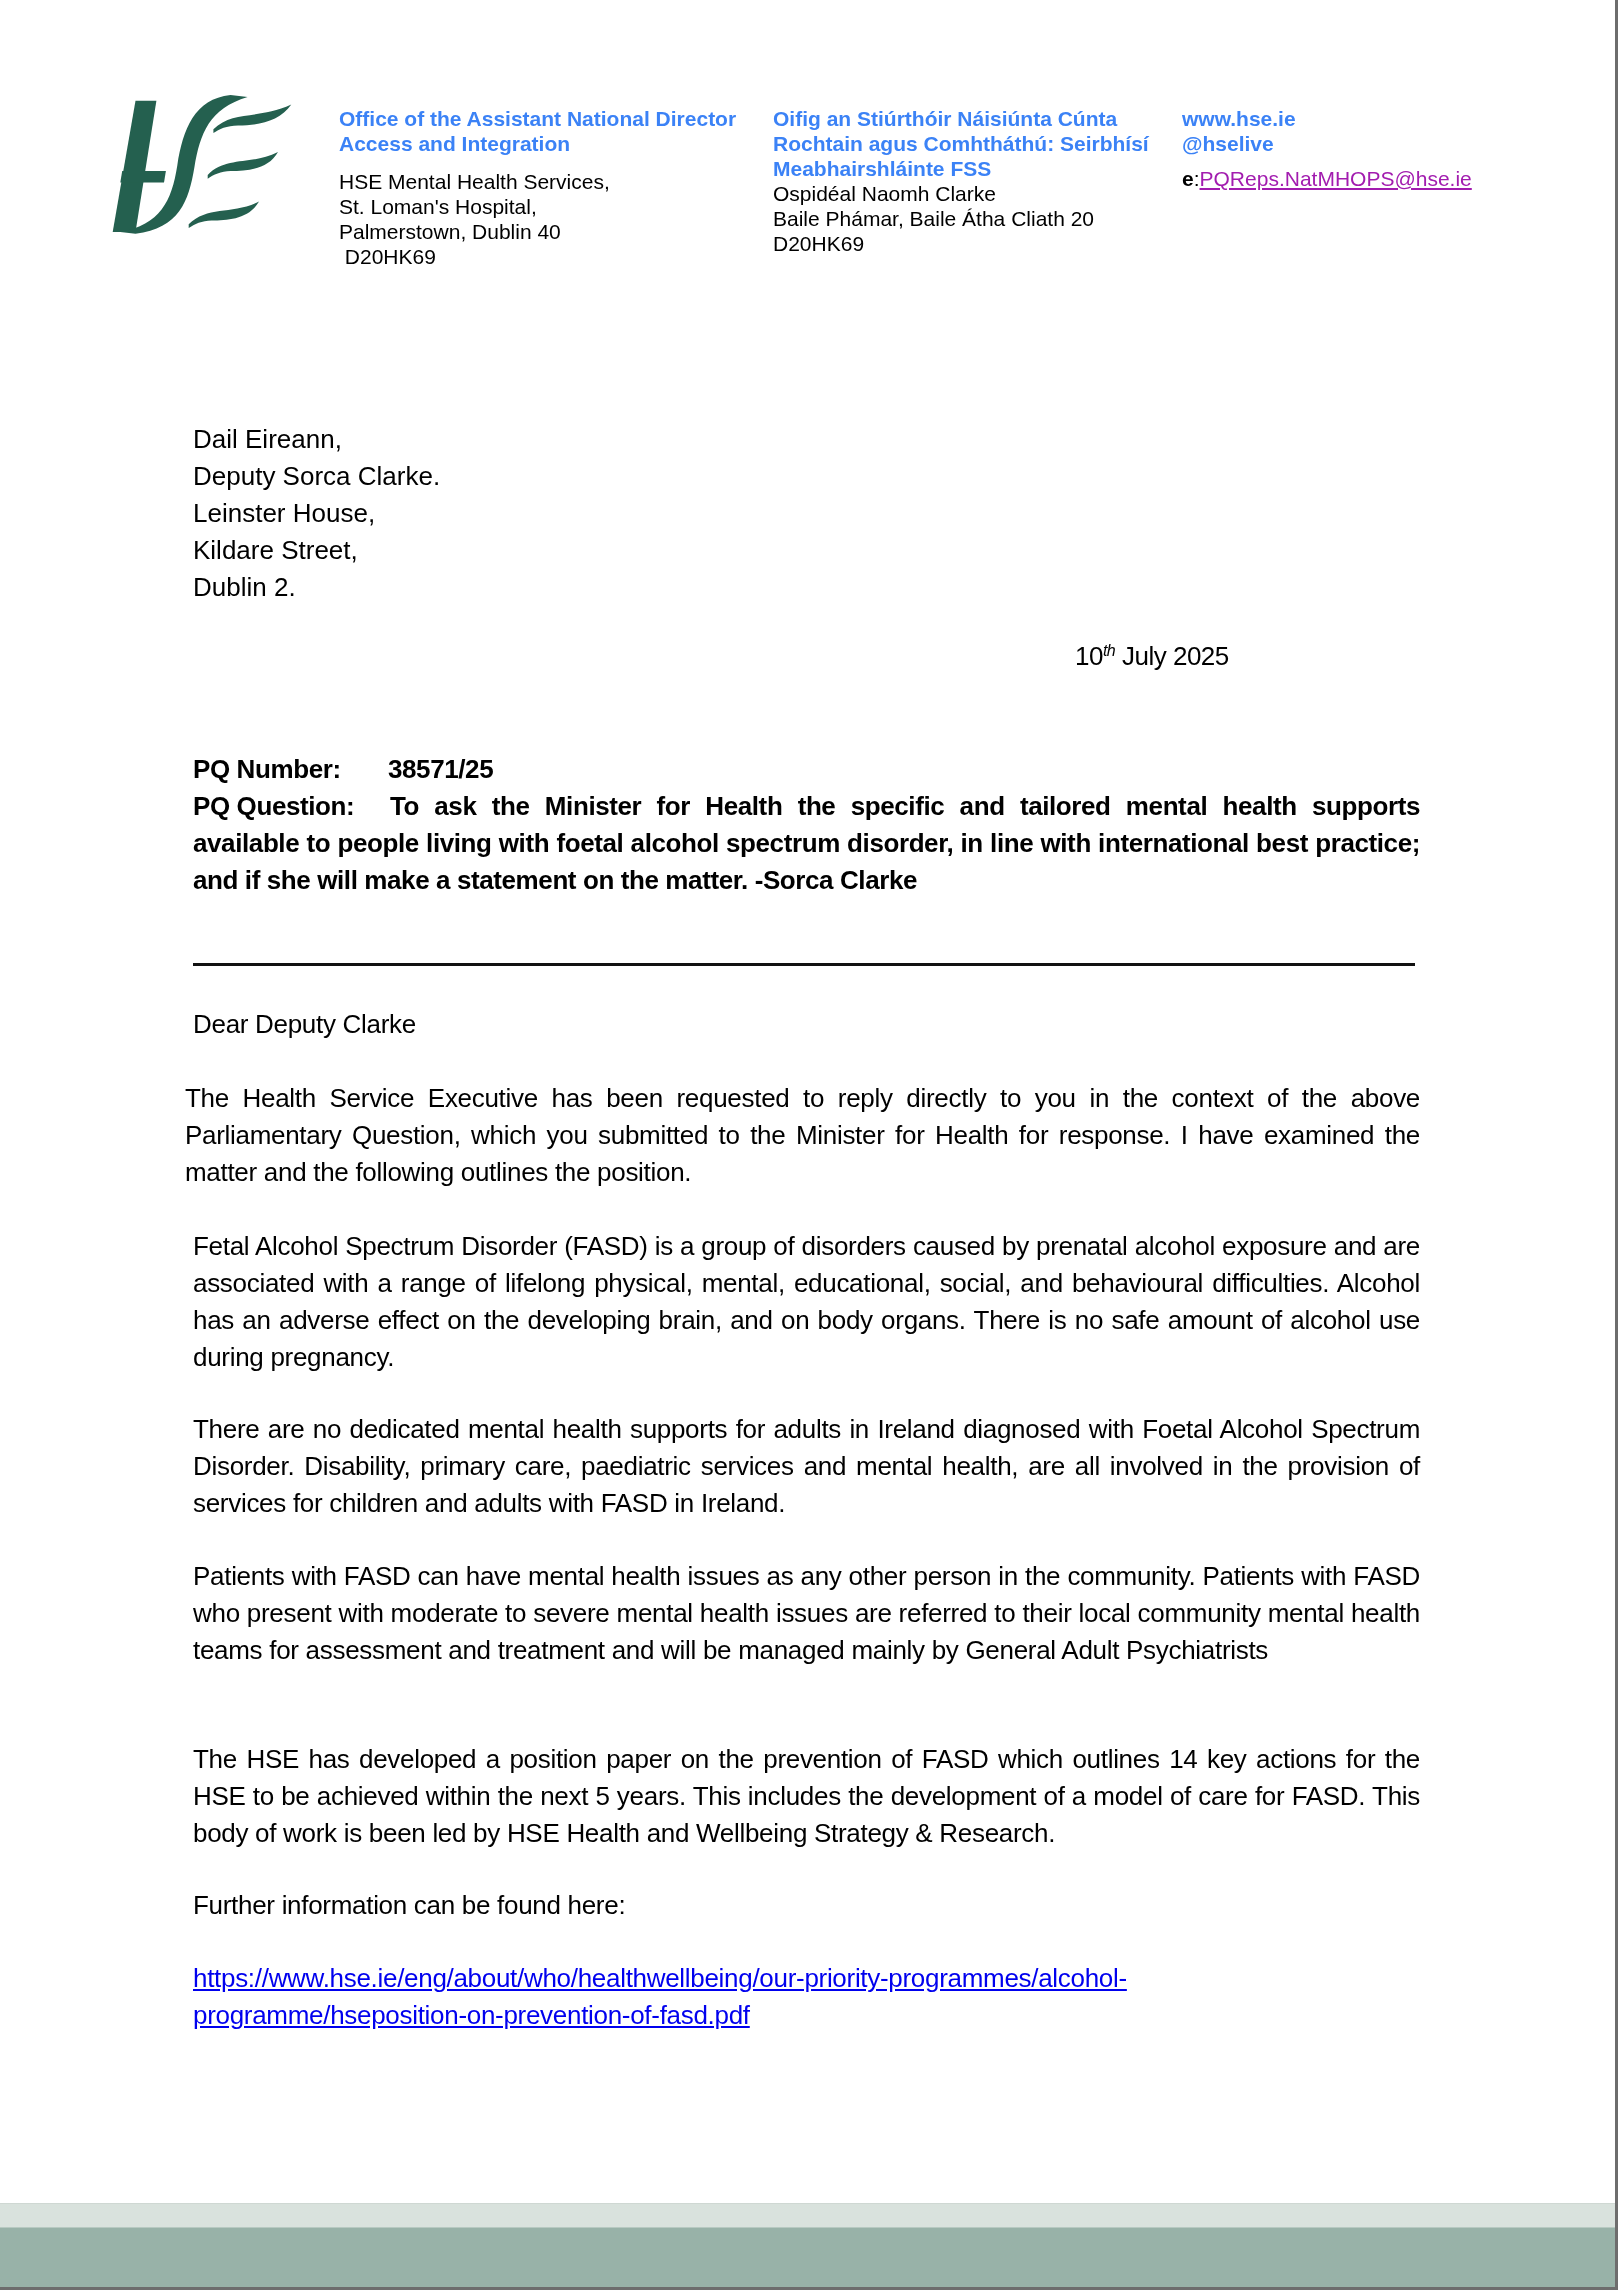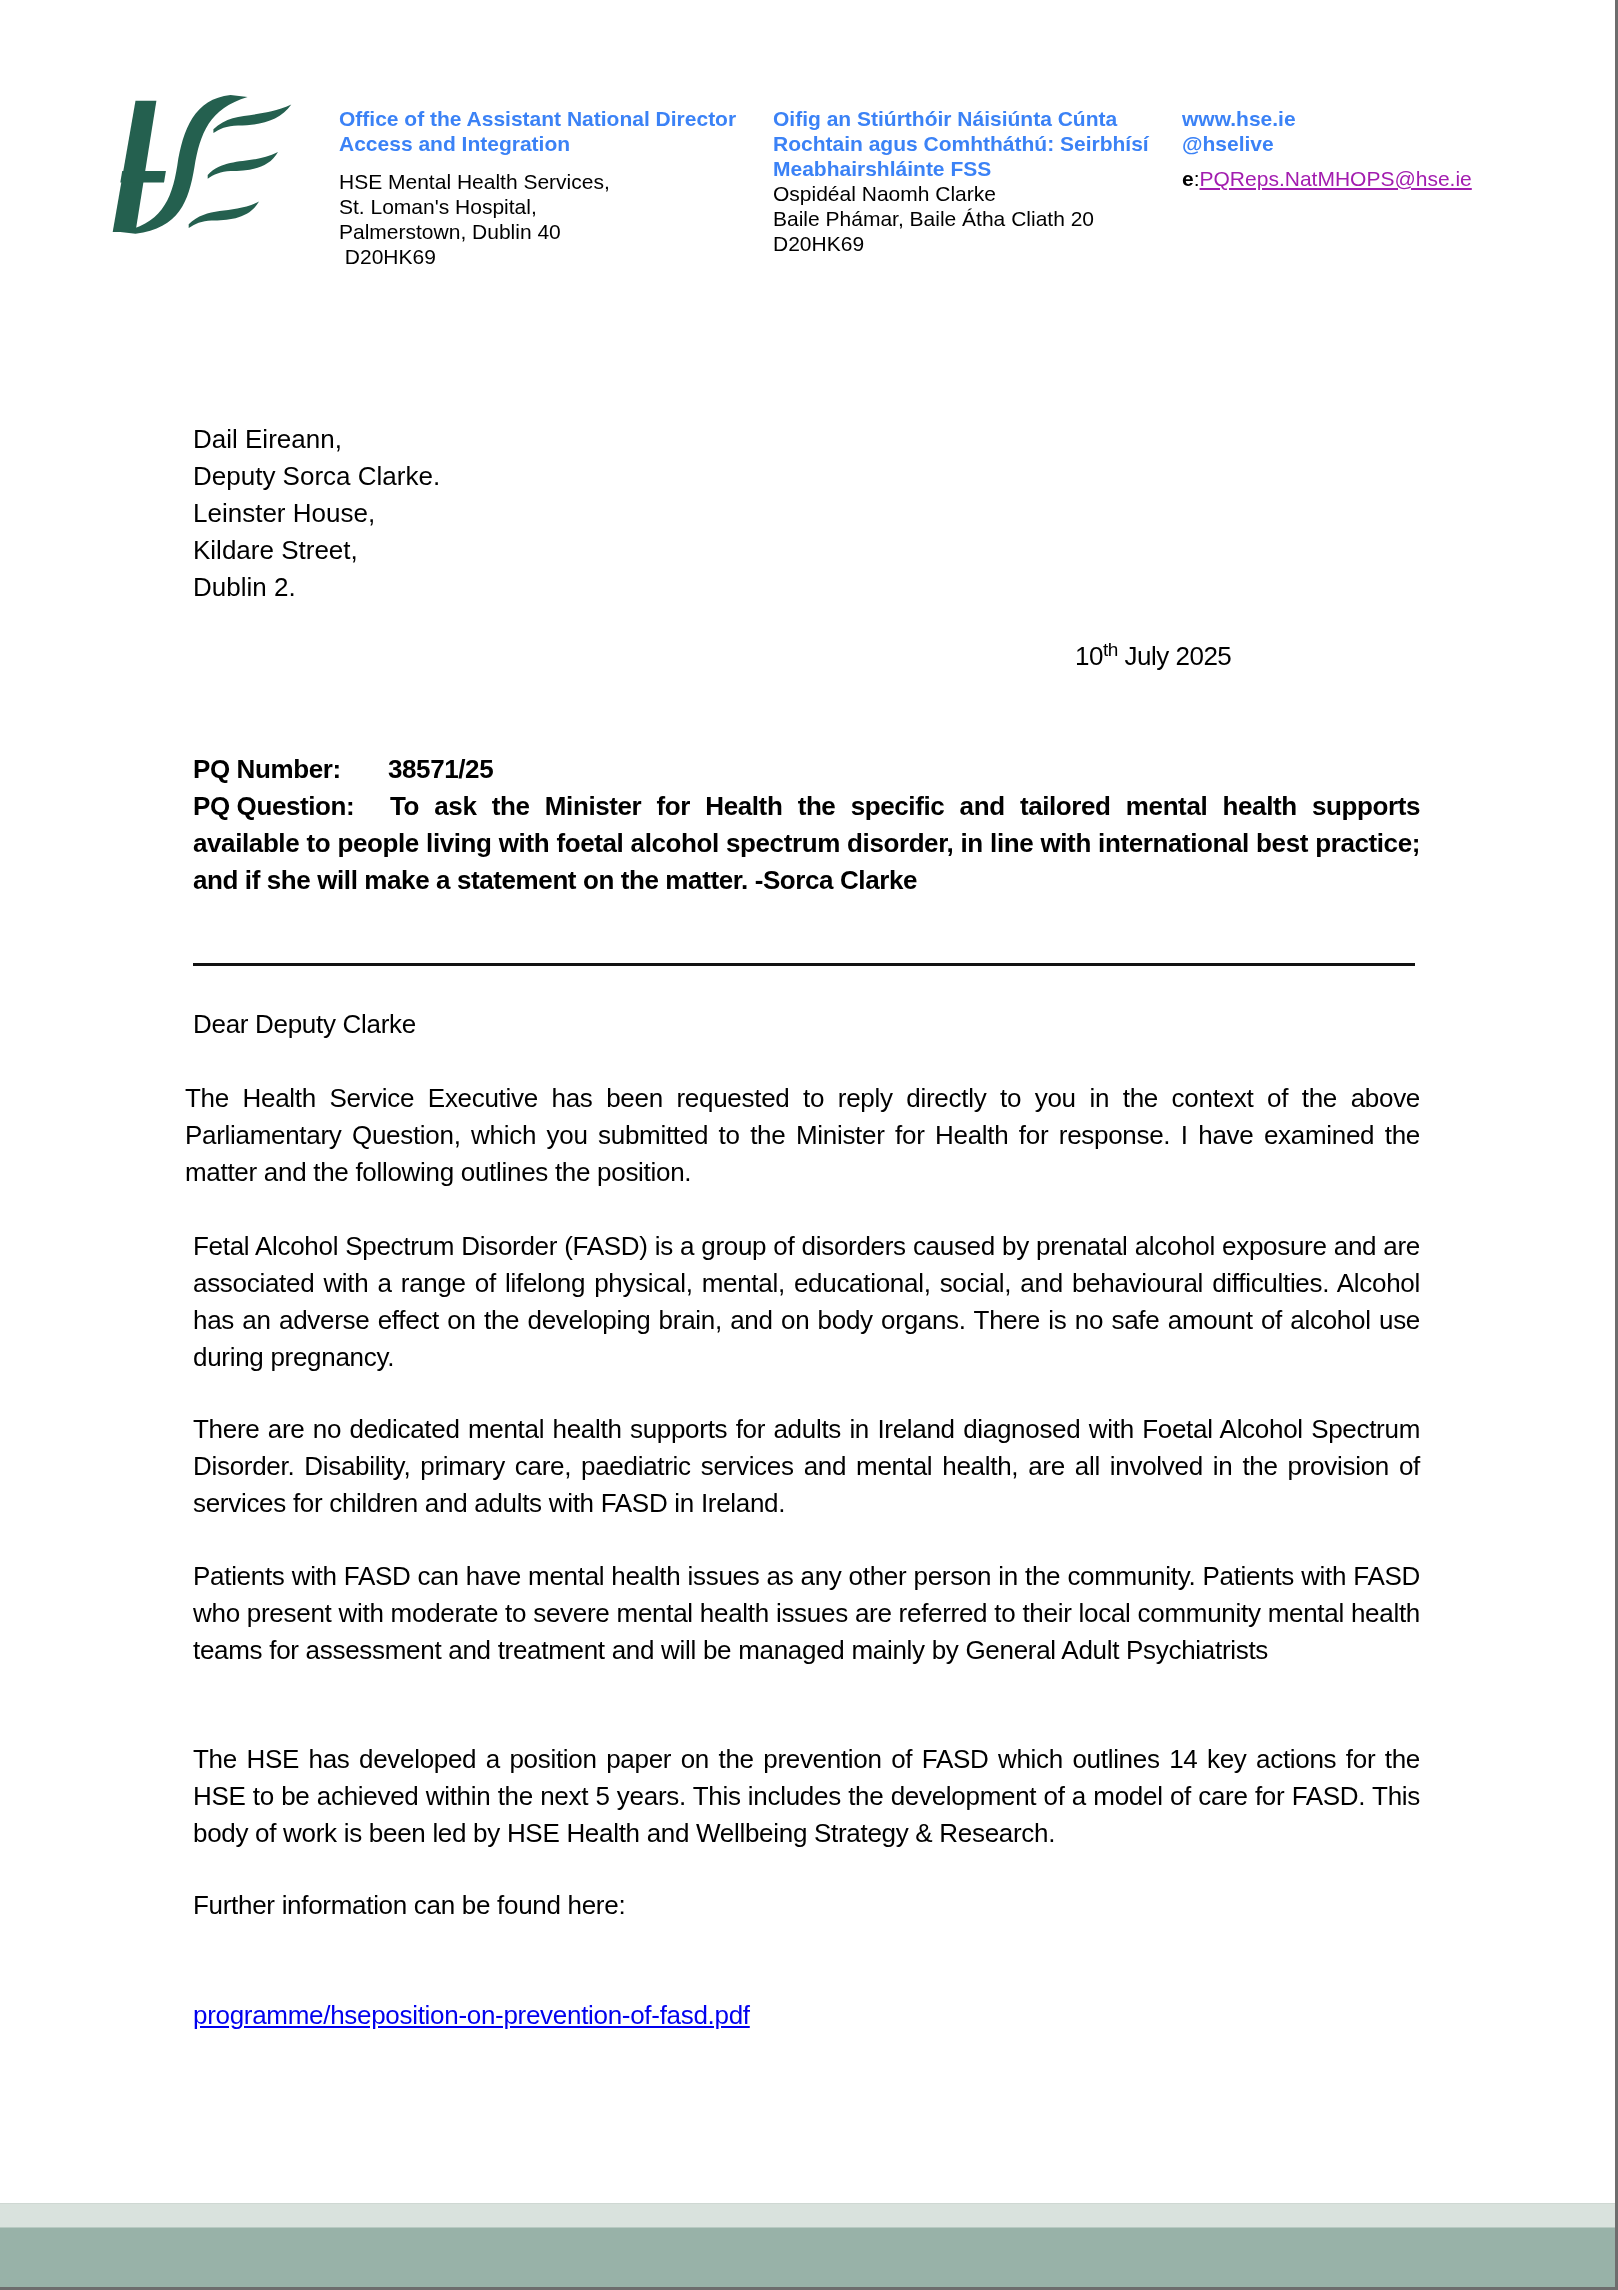--- a/index.html
+++ b/index.html
@@ -19,21 +19,21 @@
   .hdr-col3 { left: 1182px; top: 106px; }
   .hdr-col .gap { height: 13.3px; }
   .hdr-col a { color: #a21caf; text-decoration: underline; }
   .email-line { margin-top: 9.5px; }
 
   
   .doc { position: absolute; left: 193px; width: 1227px; font-family: "Liberation Sans Narrow", "Liberation Sans", sans-serif; font-size: 26px; line-height: 37px; }
   .addr { top: 421px; }
   .addr div { white-space: nowrap; }
   .date { position: absolute; top: 641px; left: 1075px; font-family: "Liberation Sans", sans-serif; font-size: 26px; letter-spacing: -0.5px; }
-  .date sup { font-size: 19px; vertical-align: 9.5px; line-height: 0; }
+  .date sup { font-size: 16px; vertical-align: 9.5px; line-height: 0; font-style: italic; }
 
   .pq { top: 751px; font-weight: bold; text-align: justify; letter-spacing: -0.4px; }
   .pq .lbl { display: inline-block; }
   .pq .num-lbl { width: 195px; }
   .pq .q-lbl { width: 197px; }
 
   .rule { position: absolute; left: 193px; top: 963px; width: 1222px; height: 2.9px; background: #111; }
 
   .para { text-align: justify; letter-spacing: -0.3px; }
   .salutation { top: 1006px; }
@@ -115,20 +115,20 @@
 
 <div class="doc para salutation">Dear Deputy Clarke</div>
 <div class="doc para p1">The Health Service Executive has been requested to reply directly to you in the context of the above Parliamentary Question, which you submitted to the Minister for Health for response. I have examined the matter and the following outlines the position.</div>
 <div class="doc para p2">Fetal Alcohol Spectrum Disorder (FASD) is a group of disorders caused by prenatal alcohol exposure and are associated with a range of lifelong physical, mental, educational, social, and behavioural difficulties. Alcohol has an adverse effect on the developing brain, and on body organs. There is no safe amount of alcohol use during pregnancy.</div>
 <div class="doc para p3">There are no dedicated mental health supports for adults in Ireland diagnosed with Foetal Alcohol Spectrum Disorder. Disability, primary care, paediatric services and mental health, are all involved in the provision of services for children and adults with FASD in Ireland.</div>
 <div class="doc para p4">Patients with FASD can have mental health issues as any other person in the community. Patients with FASD who present with moderate to severe mental health issues are referred to their local community mental health teams for assessment and treatment and will be managed mainly by General Adult Psychiatrists</div>
 <div class="doc para p5">The HSE has developed a position paper on the prevention of FASD which outlines 14 key actions for the HSE to be achieved within the next 5 years. This includes the development of a model of care for FASD. This body of work is been led by HSE Health and Wellbeing Strategy &amp; Research.</div>
 <div class="doc para p6">Further information can be found here:</div>
 
 <div class="doc link-block">
-  <br>
+  <a>https://www.hse.ie/eng/about/who/healthwellbeing/our-priority-programmes/alcohol-</a><br>
   <a>programme/hseposition-on-prevention-of-fasd.pdf</a>
 </div>
 
 <div class="footer-light"></div>
 <div class="footer-dark"></div>
 <div class="footer-base"></div>
 
 
 </body></html>

